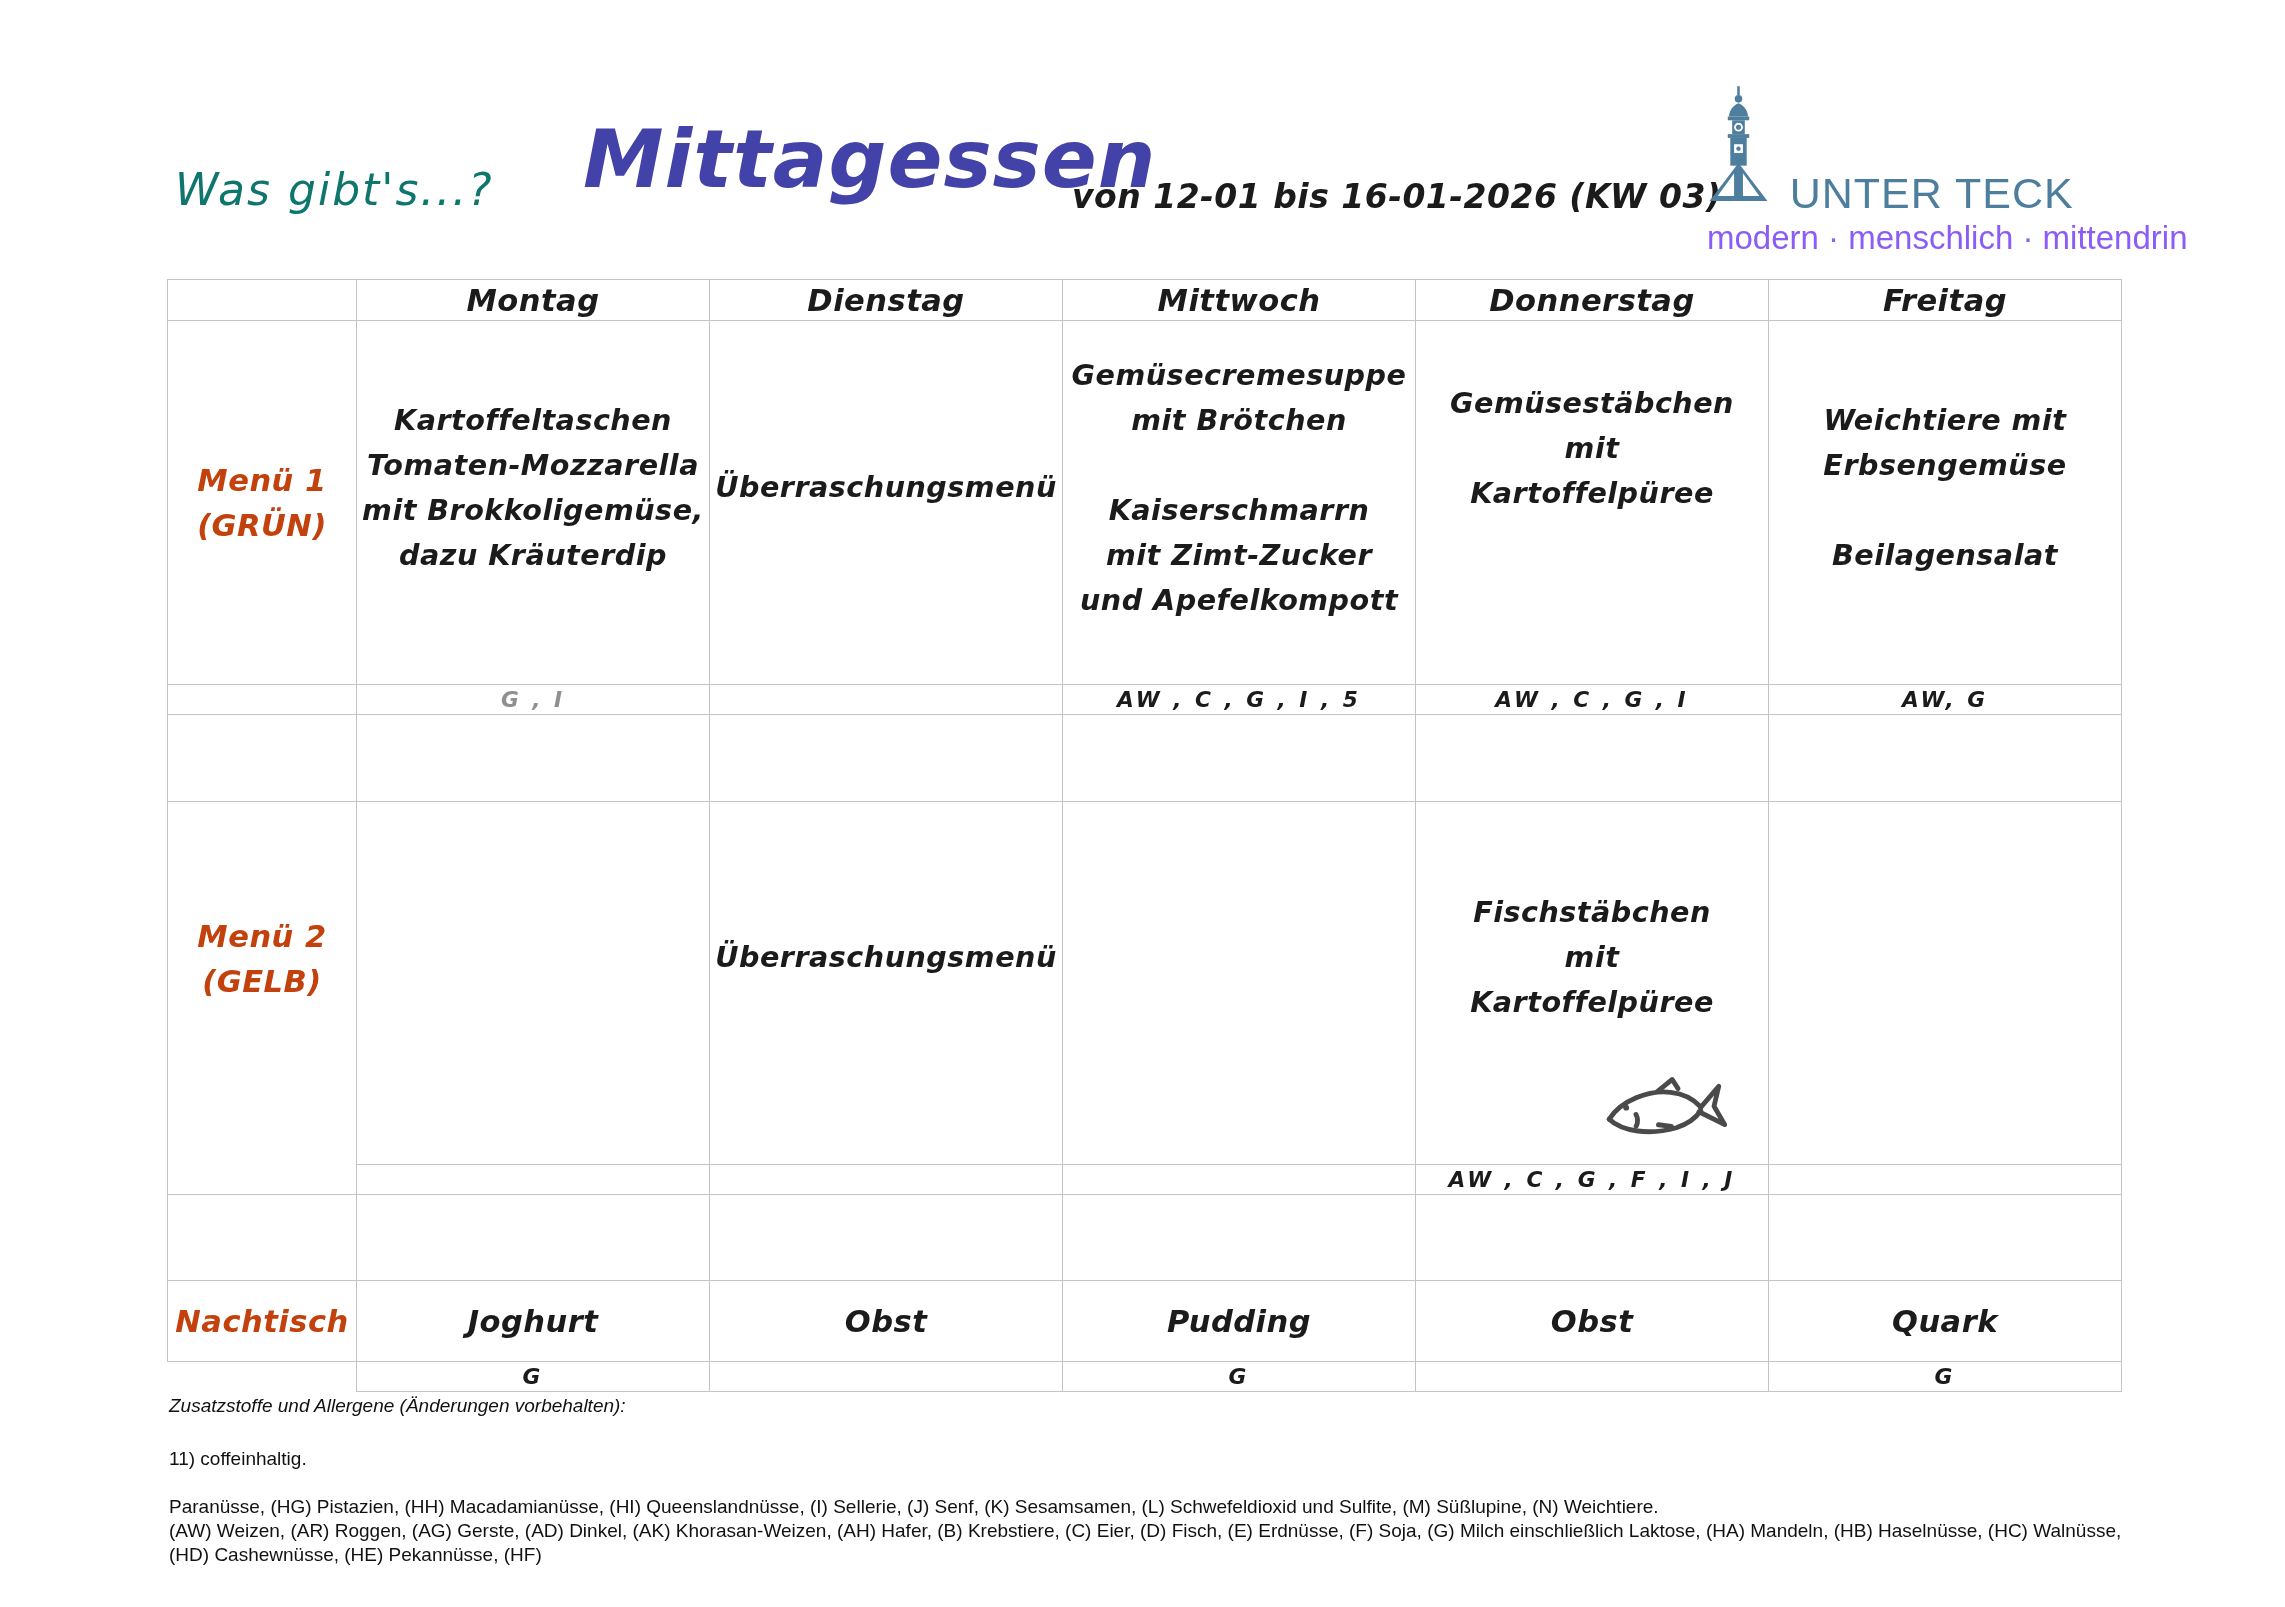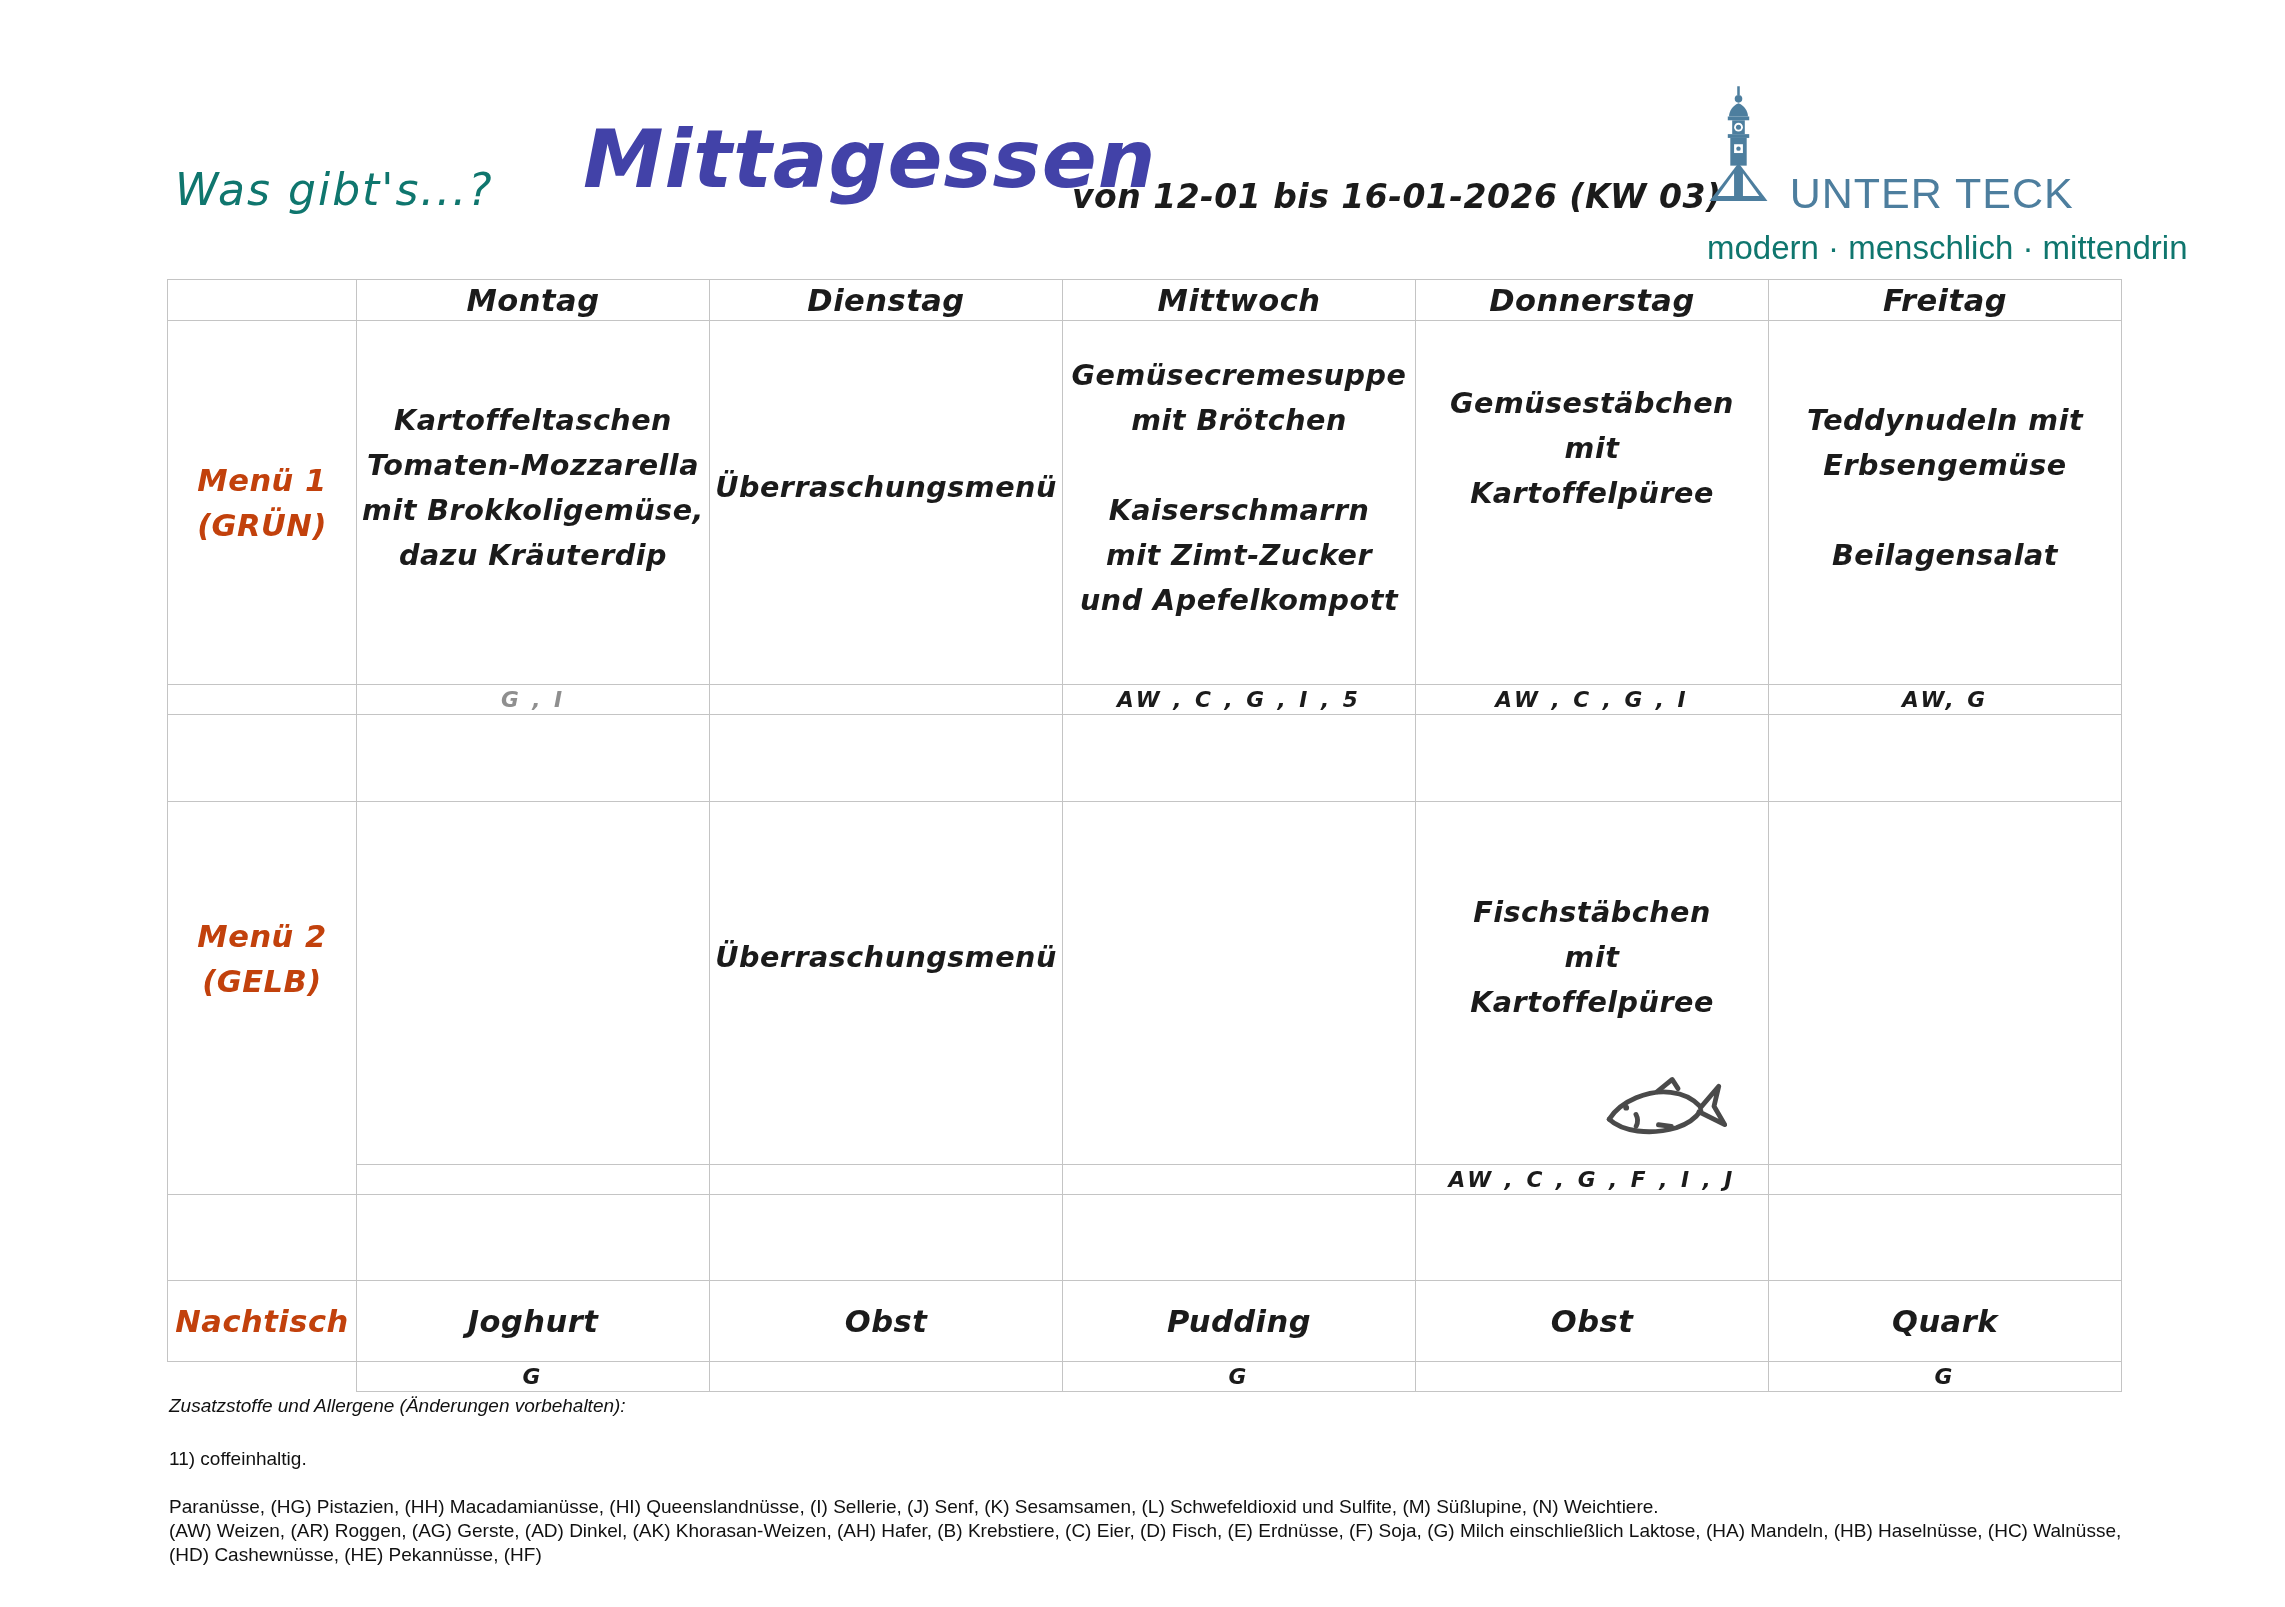--- a/index.html
+++ b/index.html
@@ -22,21 +22,21 @@
   .date-range {
     position:absolute; left:1072px; top:177px;
     font-family:"DejaVu Sans",sans-serif; font-style:italic; font-weight:600;
     font-size:33px; color:#1b1b1b; letter-spacing:0.5px; white-space:nowrap;
   }
   .logo { position:absolute; left:1707px; top:79px; width:433px; }
   .logo-top { display:flex; align-items:flex-end; gap:19.7px; }
   .tower-svg { width:63px; height:138px; flex:0 0 auto; }
   .logo-city  { font-size:56px; font-weight:bold; color:#4d7e9e; line-height:1.0; letter-spacing:0; white-space:nowrap; }
   .logo-sub   { font-size:43px; font-weight:400; color:#4d7e9e; line-height:1.06; letter-spacing:1px; white-space:nowrap; }
-  .logo-motto { font-size:33px; font-weight:400; color:#0f766e; margin-top:12px; white-space:nowrap; }
+  .logo-motto { font-size:33px; font-weight:400; color:#8b5cf6; margin-top:2px; white-space:nowrap; }
 
   
   table.menu-table {
     position:absolute; left:167px; top:279px; width:1952px;
     border-collapse:collapse; table-layout:fixed;padding-left:8px;
   }
   .menu-table td { border:1px solid #c4c4c4; padding:0; vertical-align:middle; text-align:center; background:#fff; }
   .menu-table td.no-border { border:none; }
 
   tr.r-head  { height:41px; }
@@ -156,21 +156,21 @@
         </td>
         <td class="hand">
           <div class="shift-up-55">
             <div class="line">Gemüsestäbchen</div>
             <div class="line">mit</div>
             <div class="line">Kartoffelpüree</div>
           </div>
         </td>
         <td class="hand">
           <div class="shift-up-15">
-            <div class="line">Teddynudeln mit</div>
+            <div class="line">Weichtiere mit</div>
             <div class="line">Erbsengemüse</div>
             <div class="line"></div>
             <div class="line">Beilagensalat</div>
           </div>
         </td>
       </tr>
 
       <tr class="r-alg1">
         <td></td>
         <td class="hand allergen allergen-gray">G , I</td>

